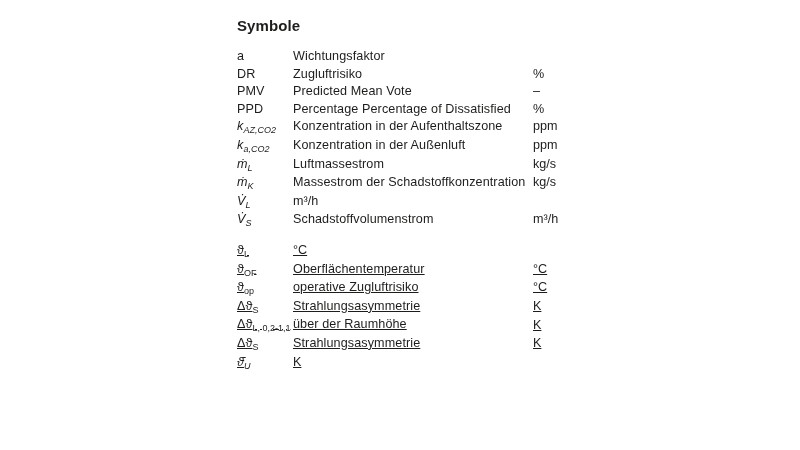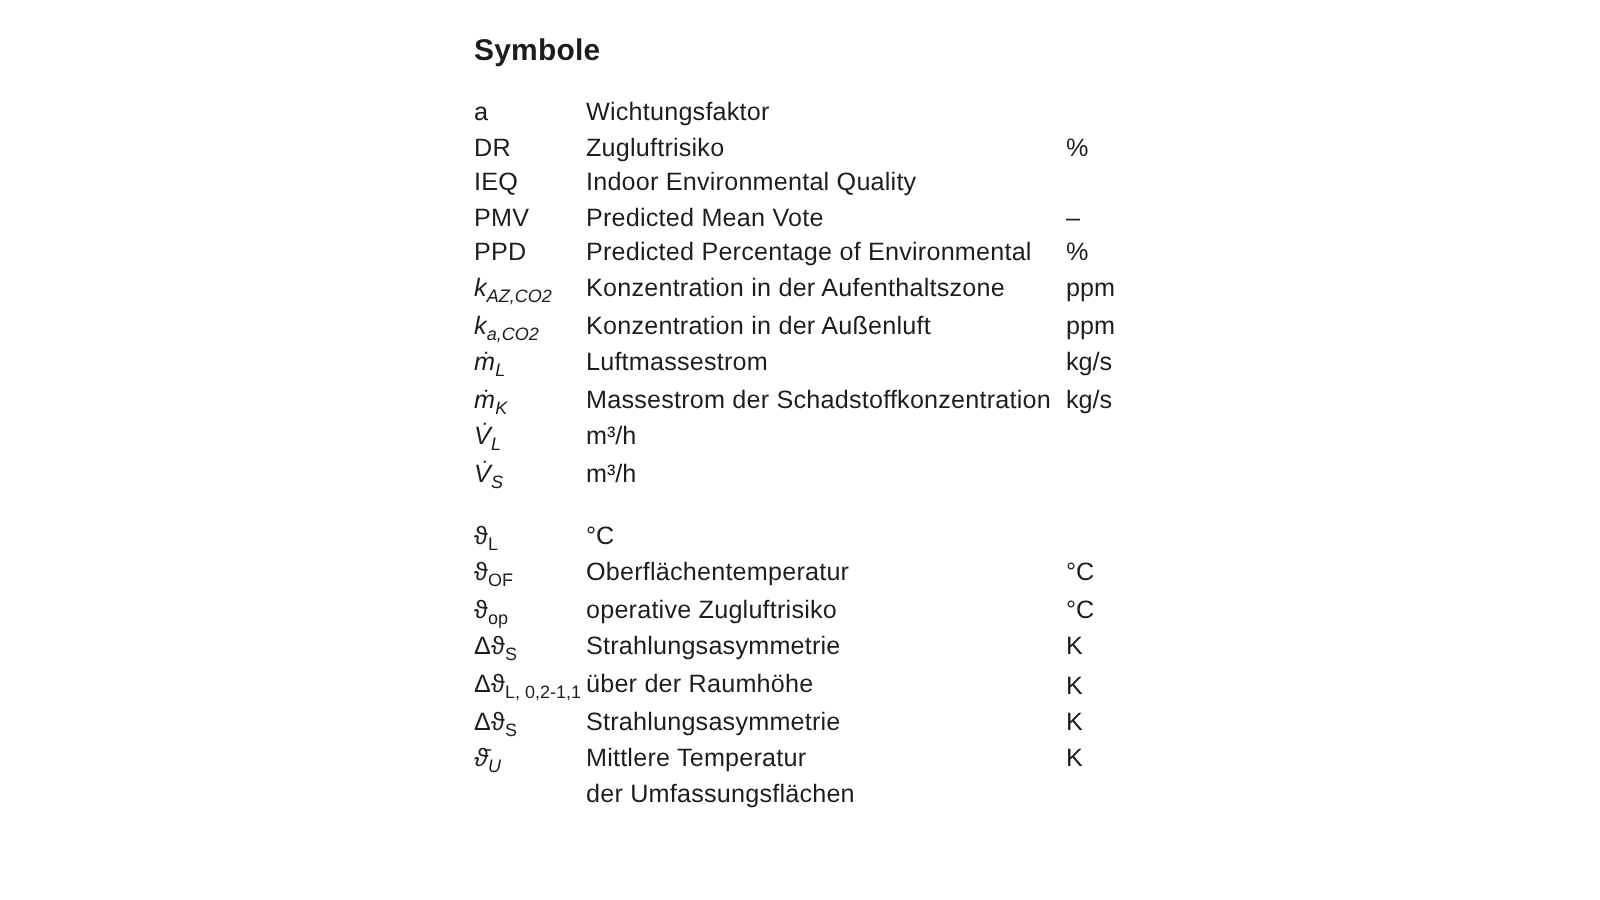--- a/index.html
+++ b/index.html
@@ -21,21 +21,21 @@
     top: 17px;
     width: 330px;
   }
   .page-title {
     font-size: 15px;
     font-weight: bold;
     letter-spacing: 0.1px;
     margin-bottom: 14px;
   }
   .section { margin-top: 0; }
-  .section + .section { margin-top: 12px; }
+  .section + .section { margin-top: 12px; text-decoration: underline; }
   .row {
     display: grid;
     grid-template-columns: 56px 240px auto;
     font-size: 12.6px;
     line-height: 17.6px;
   }
   .cell { white-space: nowrap; }
   .cell.sym { letter-spacing: 0.1px; }
   .cell.desc { letter-spacing: 0.1px; }
   .cell.unit { text-align: left; }
@@ -66,37 +66,30 @@
             <div class="cell unit"></div>
           </div>
           <div class="row">
             <div class="cell sym"><span>DR</span></div>
             <div class="cell desc">
               <div>Zugluftrisiko</div>
             </div>
             <div class="cell unit">%</div>
           </div>
           <div class="row">
-            <div class="cell sym"><span>IEQ</span></div>
-            <div class="cell desc">
-              <div>Indoor Environmental Quality</div>
-            </div>
-            <div class="cell unit"></div>
-          </div>
-          <div class="row">
             <div class="cell sym"><span>PMV</span></div>
             <div class="cell desc">
               <div>Predicted Mean Vote</div>
             </div>
             <div class="cell unit">–</div>
           </div>
           <div class="row">
             <div class="cell sym"><span>PPD</span></div>
             <div class="cell desc">
-              <div>Predicted Percentage of Environmental</div>
+              <div>Percentage Percentage of Dissatisfied</div>
             </div>
             <div class="cell unit">%</div>
           </div>
           <div class="row">
             <div class="cell sym"><span class="it">k</span><span class="it sub">AZ,CO2</span></div>
             <div class="cell desc">
               <div>Konzentration in der Aufenthaltszone</div>
             </div>
             <div class="cell unit">ppm</div>
           </div>
@@ -120,20 +113,23 @@
               <div>Massestrom der Schadstoffkonzentration</div>
             </div>
             <div class="cell unit">kg/s</div>
           </div>
           <div class="row">
             <div class="cell sym"><span class="it">V̇</span><span class="it sub">L</span></div>
             <div class="cell unit">m³/h</div>
           </div>
           <div class="row">
             <div class="cell sym"><span class="it">V̇</span><span class="it sub">S</span></div>
+            <div class="cell desc">
+              <div>Schadstoffvolumenstrom</div>
+            </div>
             <div class="cell unit">m³/h</div>
           </div>
         </div>
         <div class="section">
           <div class="row">
             <div class="cell sym"><span>ϑ</span><span class="sub">L</span></div>
             <div class="cell unit">°C</div>
           </div>
           <div class="row">
             <div class="cell sym"><span>ϑ</span><span class="sub">OF</span></div>
@@ -167,24 +163,20 @@
           </div>
           <div class="row">
             <div class="cell sym"><span>Δϑ</span><span class="sub">S</span></div>
             <div class="cell desc">
               <div>Strahlungsasymmetrie</div>
             </div>
             <div class="cell unit">K</div>
           </div>
           <div class="row">
             <div class="cell sym"><span class="it">ϑ̄</span><span class="it sub">U</span></div>
-            <div class="cell desc">
-              <div>Mittlere Temperatur</div>
-              <div>der Umfassungsflächen</div>
-            </div>
             <div class="cell unit unit-flex align-top">
               <div>K</div>
             </div>
           </div>
         </div>
       </div>
   </div>
 </div>
 
 </body></html>

